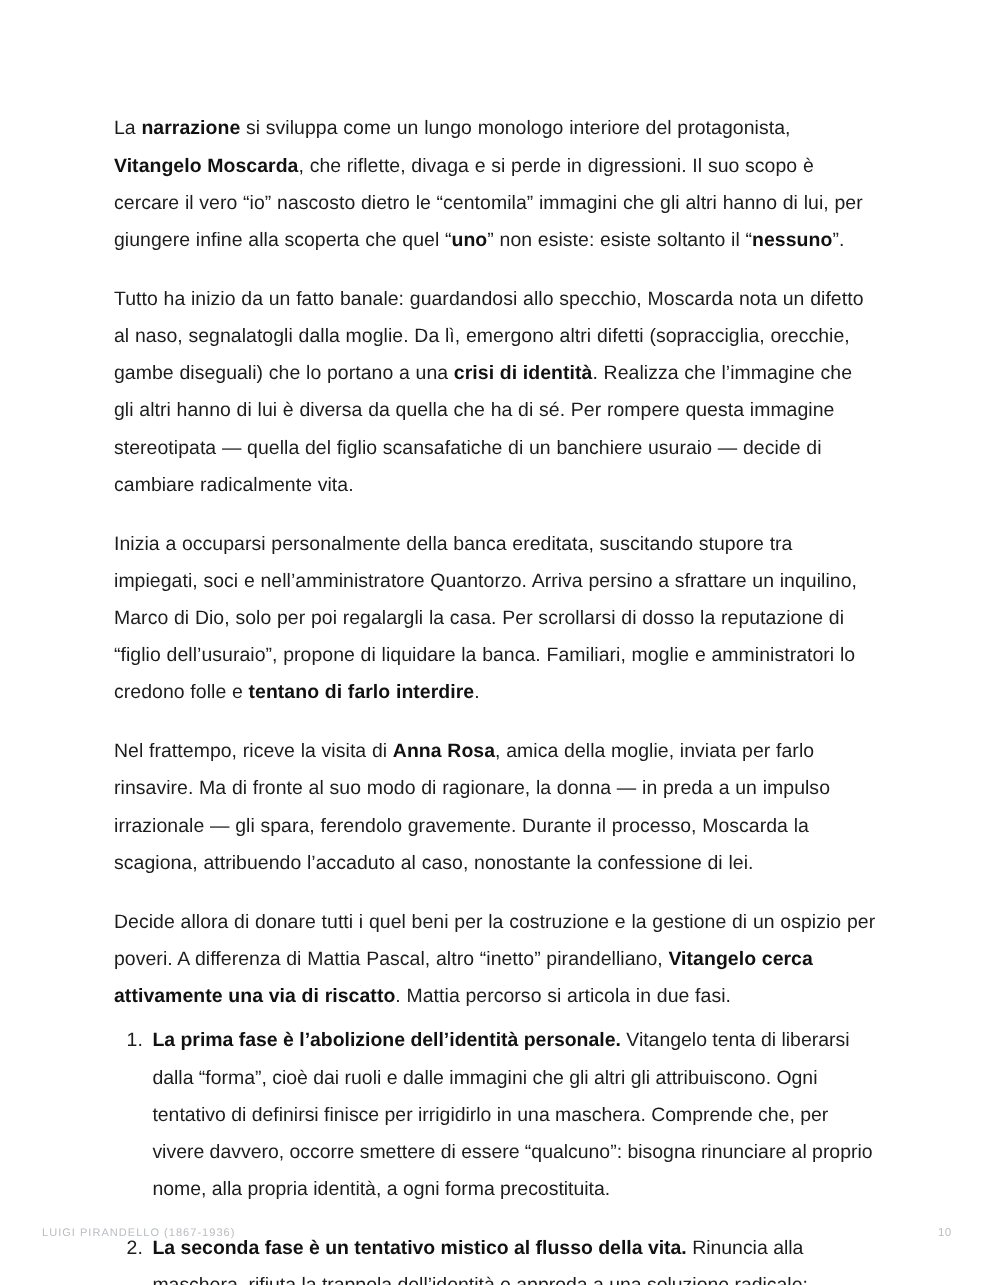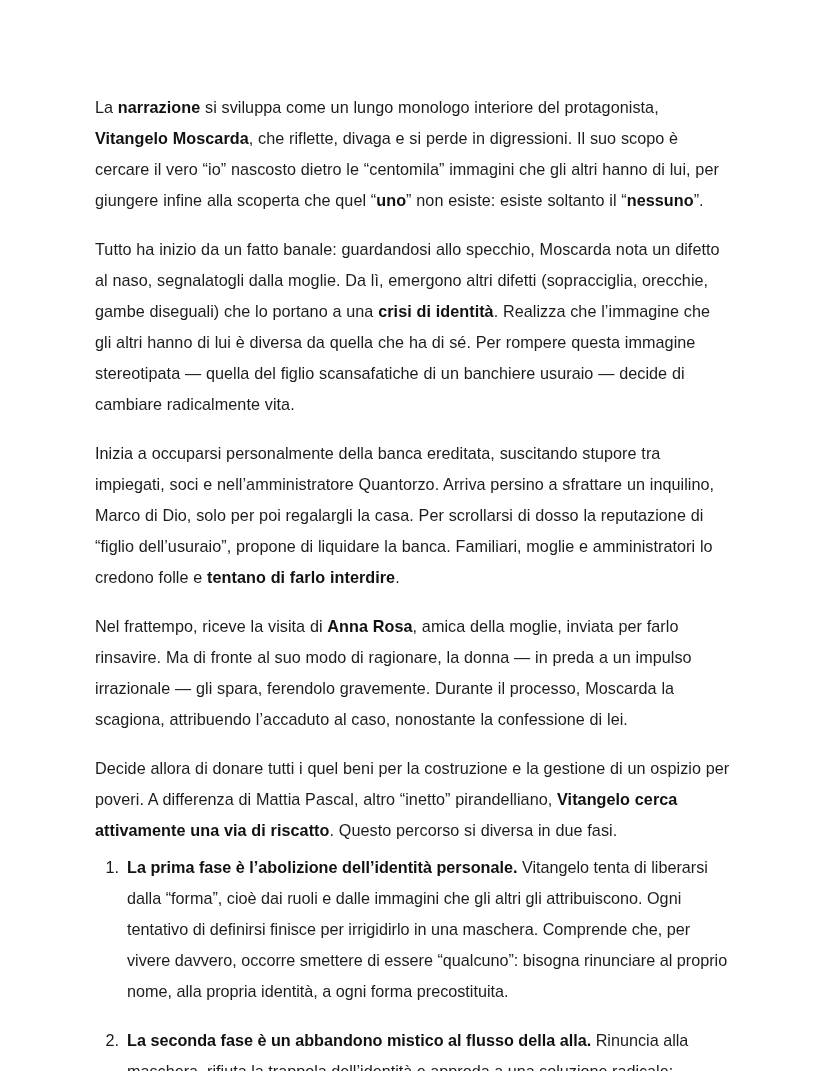--- a/index.html
+++ b/index.html
@@ -113,22 +113,26 @@
 <body>
 
 <div class="page">
 
   <div class="content">
     <div id="paragraph-container">
         <p class="para"><span>La </span><strong class="b">narrazione</strong><span> si sviluppa come un lungo monologo interiore del protagonista, </span><strong class="b">Vitangelo Moscarda</strong><span>, che riflette, divaga e si perde in digressioni. Il suo scopo è cercare il vero “io” nascosto dietro le “centomila” immagini che gli altri hanno di lui, per giungere infine alla scoperta che quel “</span><strong class="b">uno</strong><span>” non esiste: esiste soltanto il “</span><strong class="b">nessuno</strong><span>”.</span></p>
         <p class="para"><span>Tutto ha inizio da un fatto banale: guardandosi allo specchio, Moscarda nota un difetto al naso, segnalatogli dalla moglie. Da lì, emergono altri difetti (sopracciglia, orecchie, gambe diseguali) che lo portano a una </span><strong class="b">crisi di identità</strong><span>. Realizza che l’immagine che gli altri hanno di lui è diversa da quella che ha di sé. Per rompere questa immagine stereotipata — quella del figlio scansafatiche di un banchiere usuraio — decide di cambiare radicalmente vita.</span></p>
         <p class="para"><span>Inizia a occuparsi personalmente della banca ereditata, suscitando stupore tra impiegati, soci e nell’amministratore Quantorzo. Arriva persino a sfrattare un inquilino, Marco di Dio, solo per poi regalargli la casa. Per scrollarsi di dosso la reputazione di “figlio dell’usuraio”, propone di liquidare la banca. Familiari, moglie e amministratori lo credono folle e </span><strong class="b">tentano di farlo interdire</strong><span>.</span></p>
         <p class="para"><span>Nel frattempo, riceve la visita di </span><strong class="b">Anna Rosa</strong><span>, amica della moglie, inviata per farlo rinsavire. Ma di fronte al suo modo di ragionare, la donna — in preda a un impulso irrazionale — gli spara, ferendolo gravemente. Durante il processo, Moscarda la scagiona, attribuendo l’accaduto al caso, nonostante la confessione di lei.</span></p>
-        <p class="para"><span>Decide allora di donare tutti i quel beni per la costruzione e la gestione di un ospizio per poveri. A differenza di Mattia Pascal, altro “inetto” pirandelliano, </span><strong class="b">Vitangelo cerca attivamente una via di riscatto</strong><span>. Questo percorso si diversa in due fasi.</span></p>
+        <p class="para"><span>Decide allora di donare tutti i quel beni per la costruzione e la gestione di un ospizio per poveri. A differenza di Mattia Pascal, altro “inetto” pirandelliano, </span><strong class="b">Vitangelo cerca attivamente una via di riscatto</strong><span>. Mattia percorso si articola in due fasi.</span></p>
       </div>
     <ol class="phase-list" id="phase-list">
         <li><span class="marker">1.</span><span><strong class="b">La prima fase è l’abolizione dell’identità personale.</strong><span> Vitangelo tenta di liberarsi dalla “forma”, cioè dai ruoli e dalle immagini che gli altri gli attribuiscono. Ogni tentativo di definirsi finisce per irrigidirlo in una maschera. Comprende che, per vivere davvero, occorre smettere di essere “qualcuno”: bisogna rinunciare al proprio nome, alla propria identità, a ogni forma precostituita.</span></span></li>
-        <li><span class="marker">2.</span><span><strong class="b">La seconda fase è un abbandono mistico al flusso della alla.</strong><span> Rinuncia alla maschera, rifiuta la trappola dell’identità e approda a una soluzione radicale:</span></span></li>
+        <li><span class="marker">2.</span><span><strong class="b">La seconda fase è un tentativo mistico al flusso della vita.</strong><span> Rinuncia alla maschera, rifiuta la trappola dell’identità e approda a una soluzione radicale:</span></span></li>
       </ol>
   </div>
 
+  <div class="footer">
+    <span class="footer-left">LUIGI PIRANDELLO (1867-1936)</span>
+    <span class="footer-right">10</span>
+  </div>
 
 </div>
 
 </body></html>

